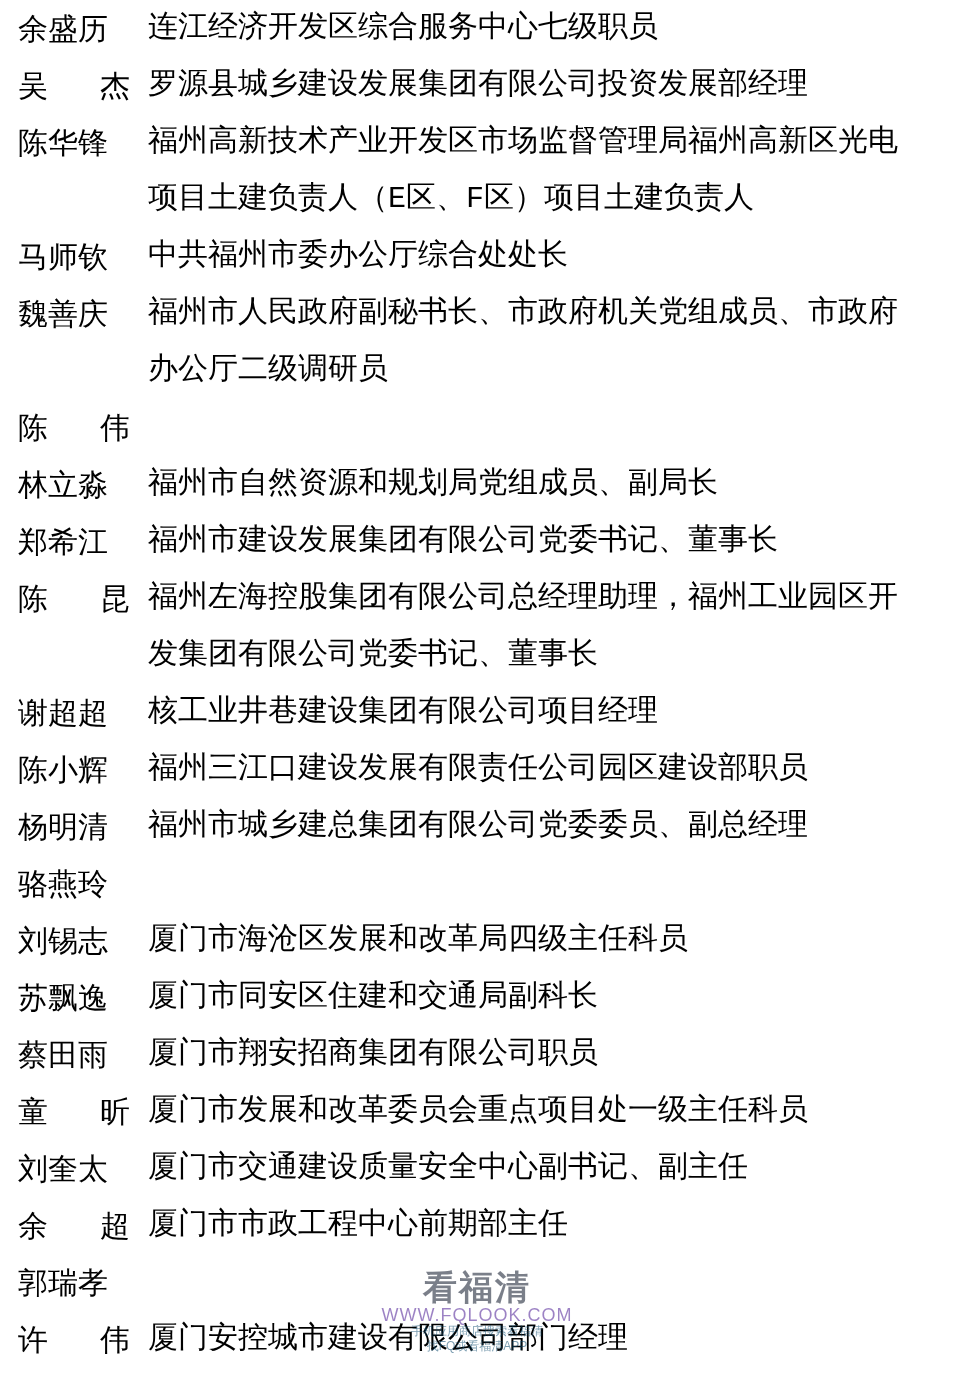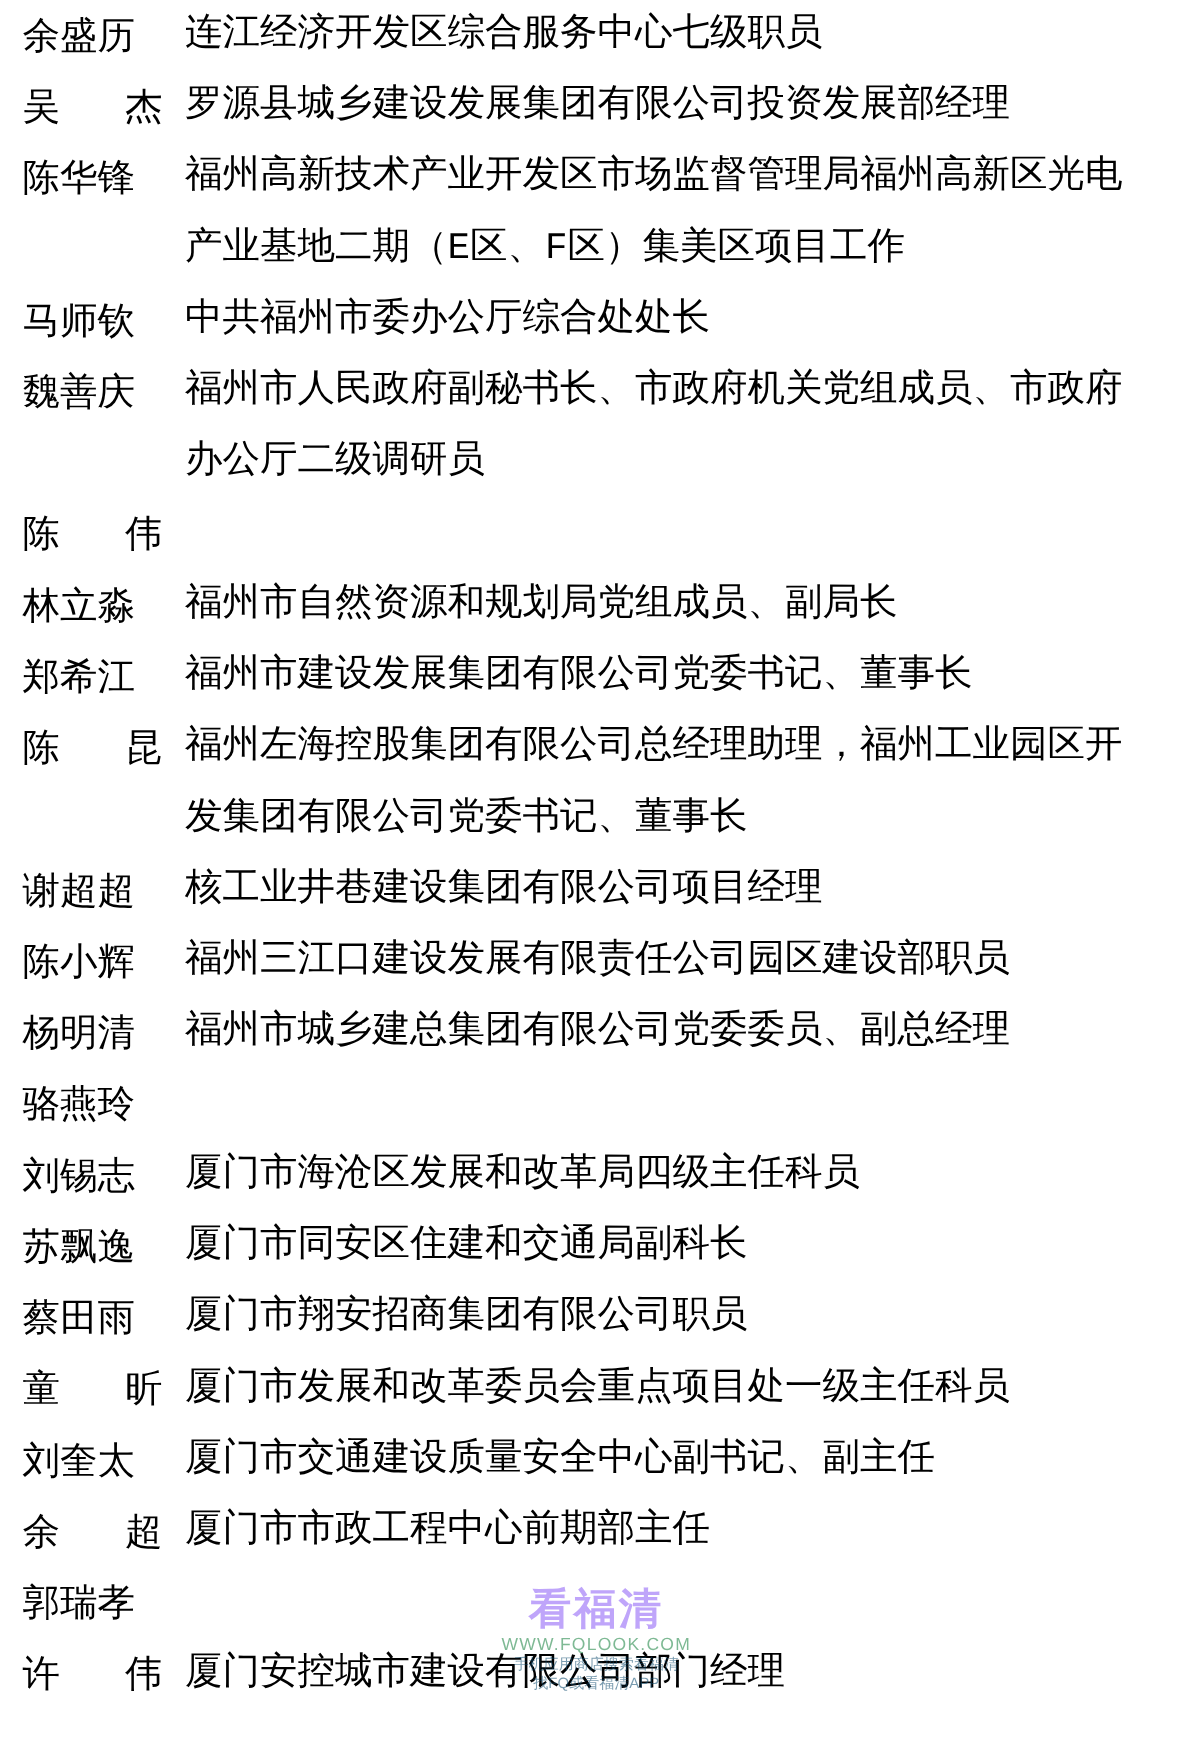--- a/index.html
+++ b/index.html
@@ -64,28 +64,28 @@
     top: 1268px;
     transform: translateX(-50%);
     text-align: center;
     pointer-events: none;
     opacity: 0.55;
     z-index: 5;
   }
   .wm-main {
     font-size: 34px;
     font-weight: bold;
-    color: #8b5cf6;
+    color: #0f172a;
     letter-spacing: 2px;
     font-family: "DejaVu Serif", "Liberation Serif", serif;
     line-height: 38px;
   }
   .wm-sub {
-    font-size: 14px;
-    color: #15803d;
+    font-size: 18px;
+    color: #4c1d95;
     letter-spacing: 1px;
     font-family: "Liberation Sans", sans-serif;
     line-height: 18px;
   }
   .wm-sub2 {
     font-size: 12px;
     color: #0c4a6e;
     letter-spacing: 0px;
     font-family: "Liberation Sans", sans-serif;
     line-height: 15px;
@@ -110,21 +110,21 @@
     </div>
     <div class="title">
       <span class="cont">罗源县城乡建设发展集团有限公司投资发展部经理</span>
     </div>
   </div>
 
   <div class="entry">
     <div class="name">陈华锋</div>
     <div class="title">
       <span class="cont">福州高新技术产业开发区市场监督管理局福州高新区光电</span>
-      <span class="cont">产业基地二期（E区、F区）集美区项目工作</span>
+      <span class="cont">项目土建负责人（E区、F区）项目土建负责人</span>
     </div>
   </div>
 
   <div class="entry">
     <div class="name">马师钦</div>
     <div class="title">
       <span class="cont">中共福州市委办公厅综合处处长</span>
     </div>
   </div>
 

